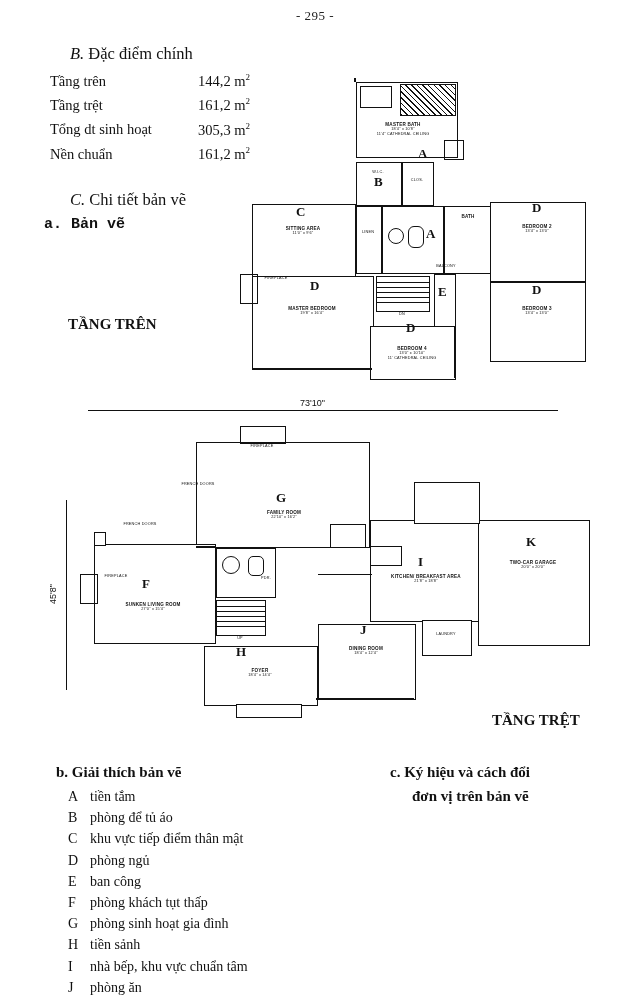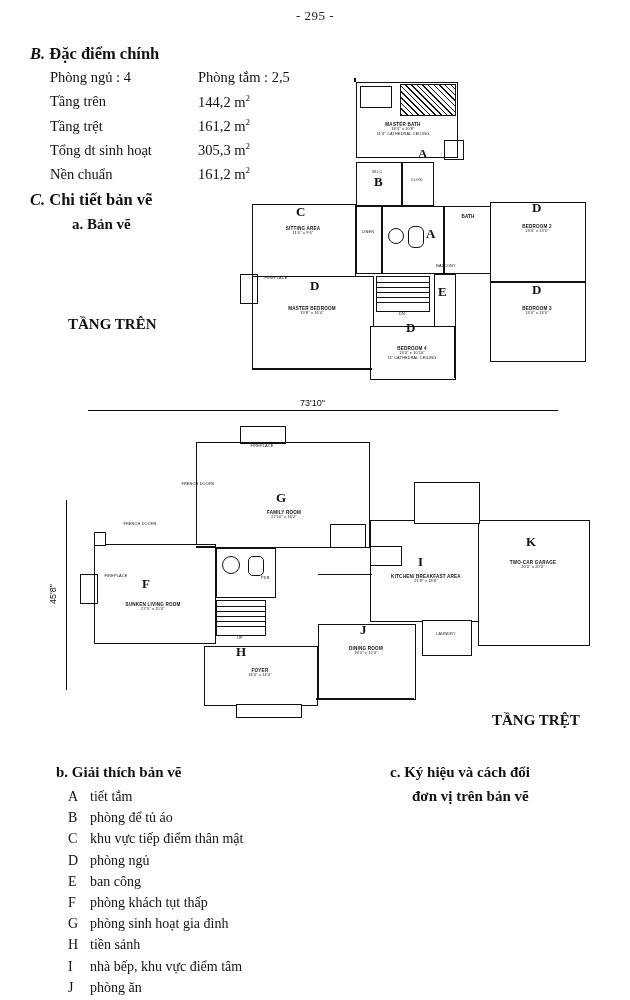--- a/index.html
+++ b/index.html
@@ -12,22 +12,23 @@
     overflow:hidden;
   }
   .page{position:absolute;inset:0;}
   .pagenum{
     position:absolute;top:8px;left:0;width:630px;text-align:center;
     font-size:13px;letter-spacing:.5px;color:#222;
   }
 
   
   .h-sec{
-    position:absolute;font-weight:bold;font-size:16.5px;
+    position:absolute;font-weight:normal;font-size:16.5px;
     font-family:"Liberation Serif", serif;
+    margin-left:40px;
   }
   .h-sec .mark{font-style:italic;font-family:"Liberation Serif",serif;}
   .h-sub{
     position:absolute;font-weight:bold;font-size:15px;
   }
 
   
   .spec{position:absolute;left:50px;top:68px;font-size:14.5px;line-height:19.5px;}
   .spec table{border-collapse:collapse;}
   .spec td{padding:0 0 1px 0;vertical-align:baseline;white-space:nowrap;}
@@ -97,24 +98,20 @@
   <div class="pagenum">- 295 -</div>
 
   <div class="h-sec" style="left:30px;top:44px;">
     <span class="mark">B.</span>
     <span>Đặc điểm chính</span>
   </div>
 
   <div class="spec">
     <table>
       <tbody>
-          <tr>
-        <td class="lbl">Phòng ngủ : 4</td>
-        <td>Phòng tắm : 2,5</td>
-      </tr>
       <tr>
         <td class="lbl">Tầng trên</td>
         <td><span>144,2 m</span><sup>2</sup></td>
       </tr>
       <tr>
         <td class="lbl">Tầng trệt</td>
         <td><span>161,2 m</span><sup>2</sup></td>
       </tr>
       <tr>
         <td class="lbl">Tổng dt sinh hoạt</td>
@@ -125,21 +122,21 @@
         <td><span>161,2 m</span><sup>2</sup></td>
       </tr>
     </tbody>
       </table>
   </div>
 
   <div class="h-sec" style="left:30px;top:190px;">
     <span class="mark">C.</span>
     <span>Chi tiết bản vẽ</span>
   </div>
-  <div class="h-sub" style="left:72px;top:216px;">a. Bản vẽ</div>
+  <div class="h-sub" style="left:44px;top:216px;font-family:Liberation Mono, monospace;">a. Bản vẽ</div>
 
   <div class="plan" style="left:248px;top:78px;width:340px;height:320px;">
 
     <div class="room" style="left:108px;top:4px;width:100px;height:74px;"></div>
     <div class="hatch" style="left:152px;top:6px;width:54px;height:30px;"></div>
     <div class="thin" style="left:112px;top:8px;width:30px;height:20px;"></div>
     <div class="lbl" style="left:112px;top:44px;width:86px;">
       <span class="nm">MASTER BATH</span>
       <span class="dim">18'4" x 10'8"</span>
       <span class="dim">11'4" CATHEDRAL CEILING</span>
@@ -336,21 +333,21 @@
 
   <div class="floorcap" style="left:492px;top:712px;">TẦNG TRỆT</div>
 
   <div class="ghost" style="left:150px;top:556px;">&nbsp;</div>
 
   <div class="h-sub" style="left:56px;top:764px;">b. Giải thích bản vẽ</div>
 
   <div class="legend">
     <div class="row">
         <span class="k">A</span>
-        <span class="v">tiết tắm</span>
+        <span class="v">tiền tắm</span>
       </div>
     <div class="row">
         <span class="k">B</span>
         <span class="v">phòng để tủ áo</span>
       </div>
     <div class="row">
         <span class="k">C</span>
         <span class="v">khu vực tiếp điểm thân mật</span>
       </div>
     <div class="row">
@@ -368,21 +365,21 @@
     <div class="row">
         <span class="k">G</span>
         <span class="v">phòng sinh hoạt gia đình</span>
       </div>
     <div class="row">
         <span class="k">H</span>
         <span class="v">tiền sảnh</span>
       </div>
     <div class="row">
         <span class="k">I</span>
-        <span class="v">nhà bếp, khu vực điểm tâm</span>
+        <span class="v">nhà bếp, khu vực chuẩn tâm</span>
       </div>
     <div class="row">
         <span class="k">J</span>
         <span class="v">phòng ăn</span>
       </div>
   </div>
 
   <div class="noteright" style="left:390px;top:764px;">c. Ký hiệu và cách đổi</div>
   <div class="noteright" style="left:412px;top:788px;">đơn vị trên bản vẽ</div>
 

